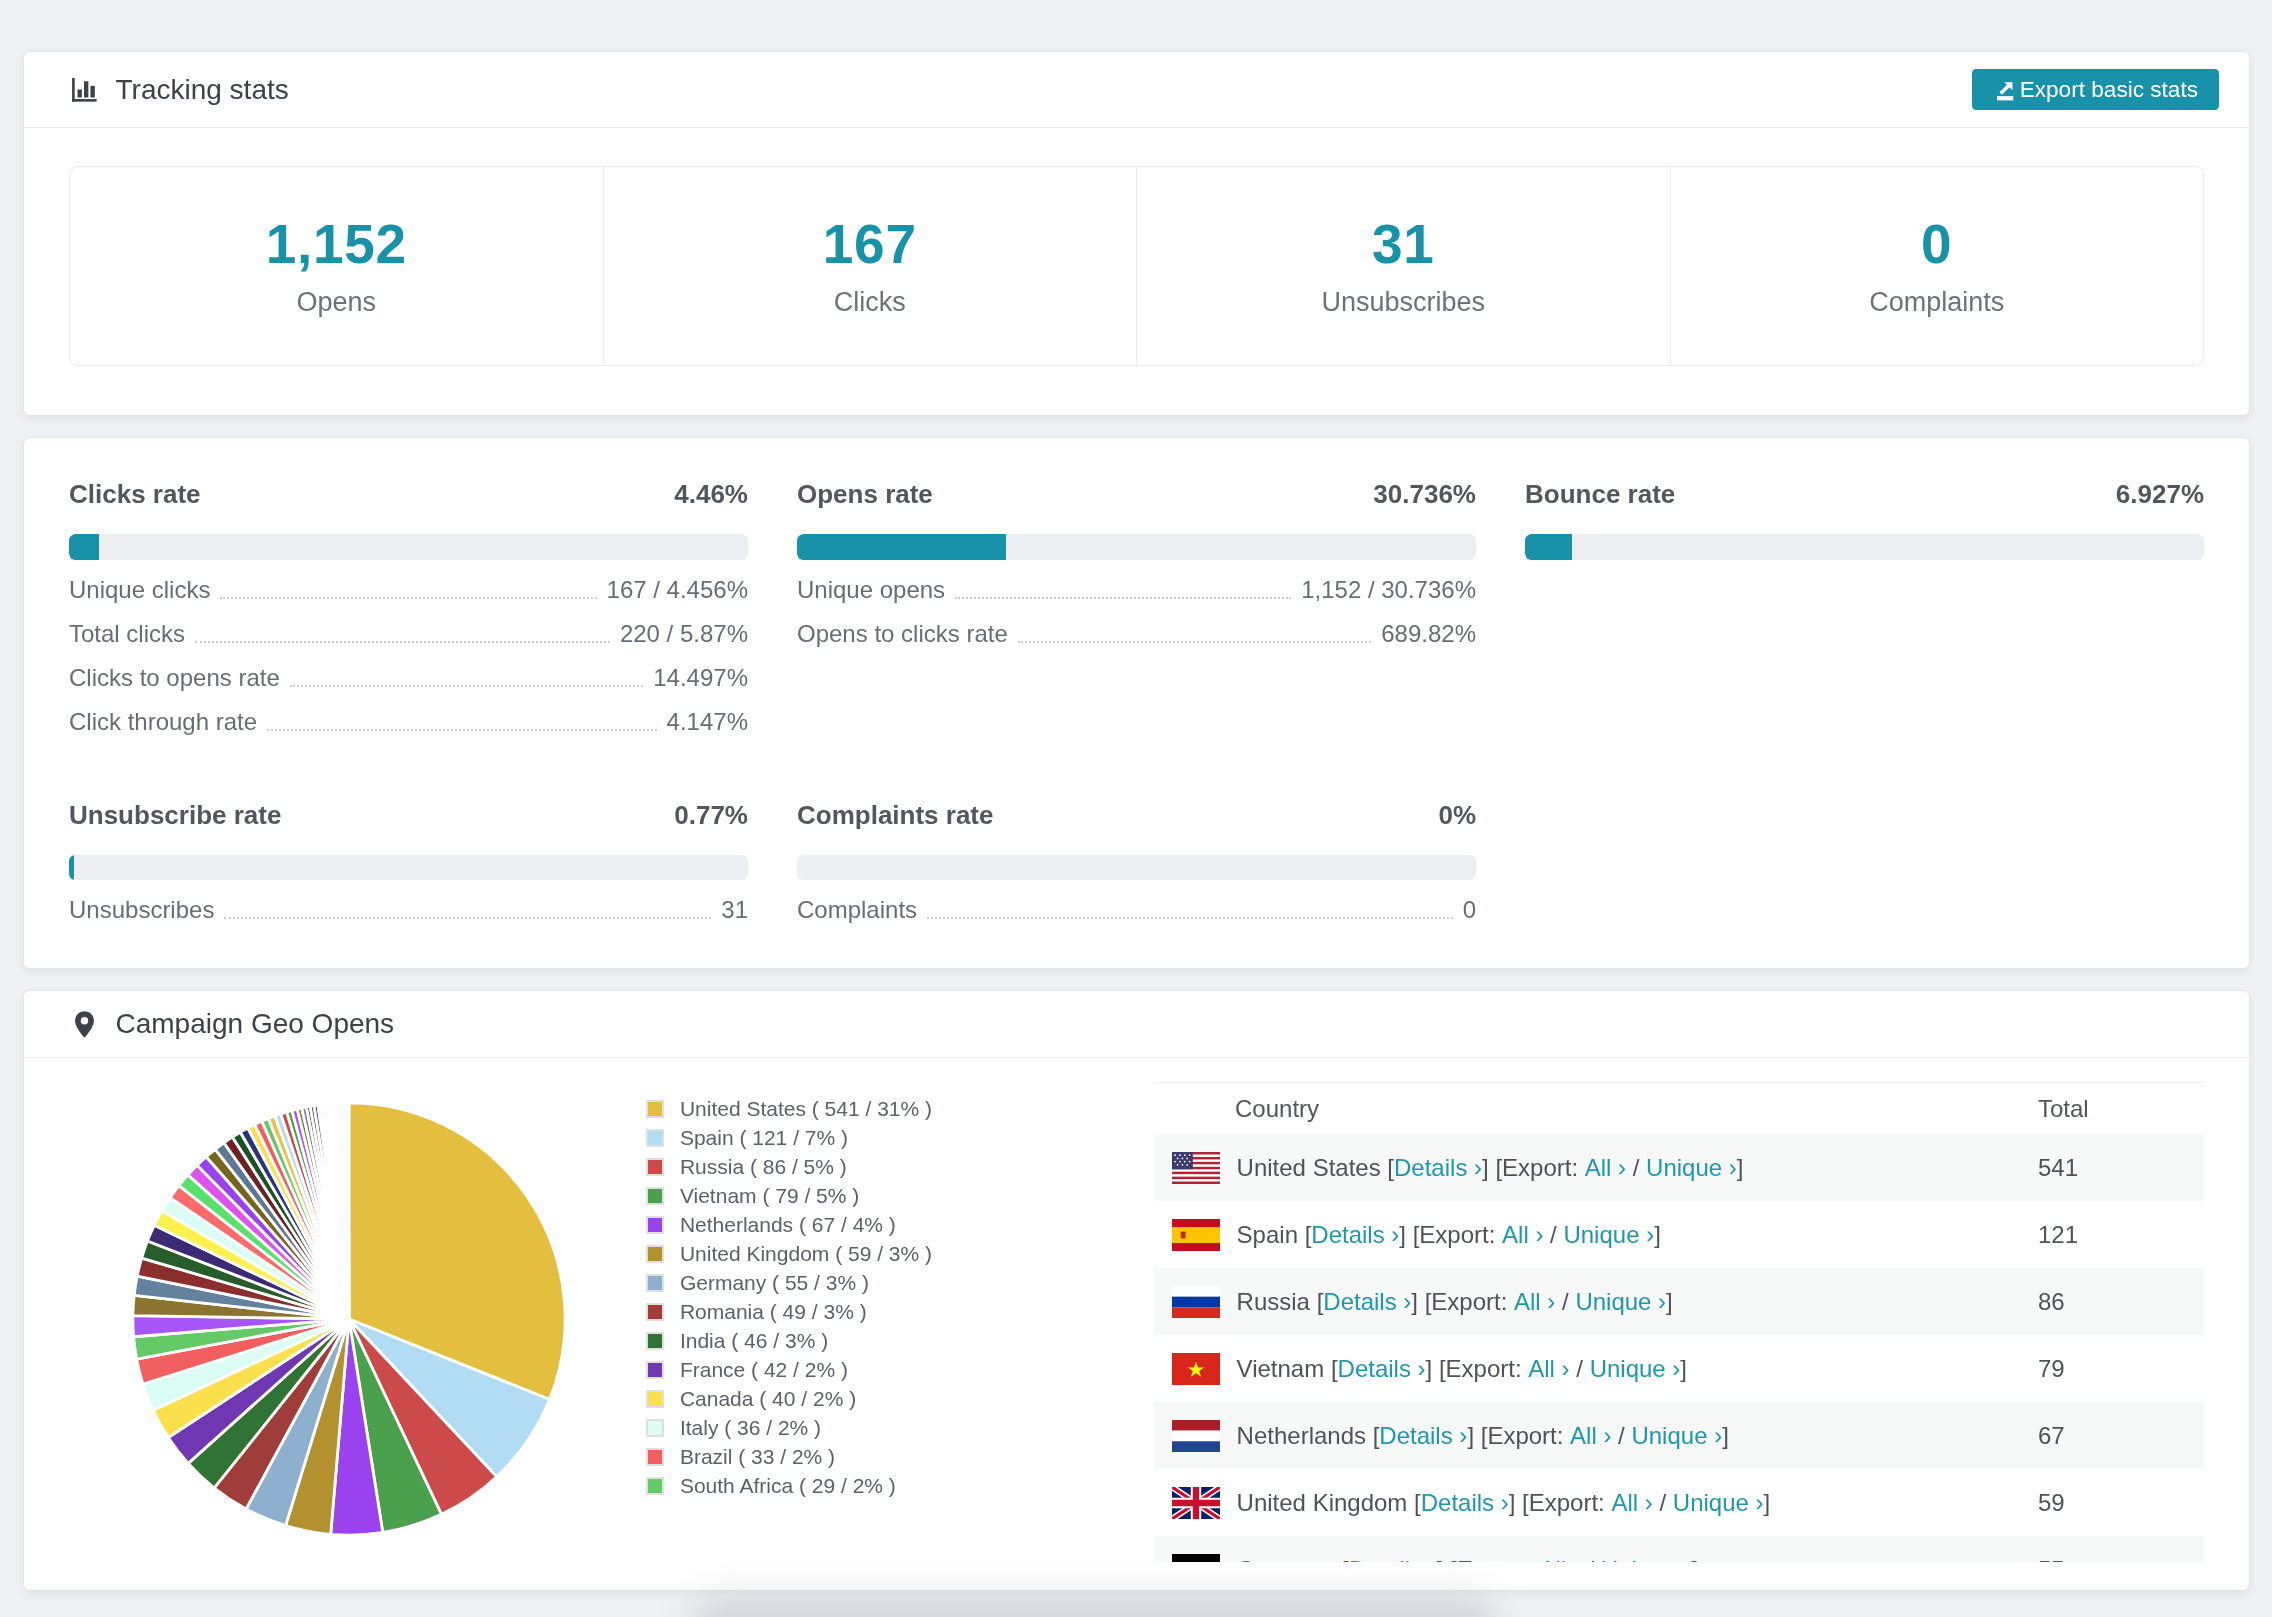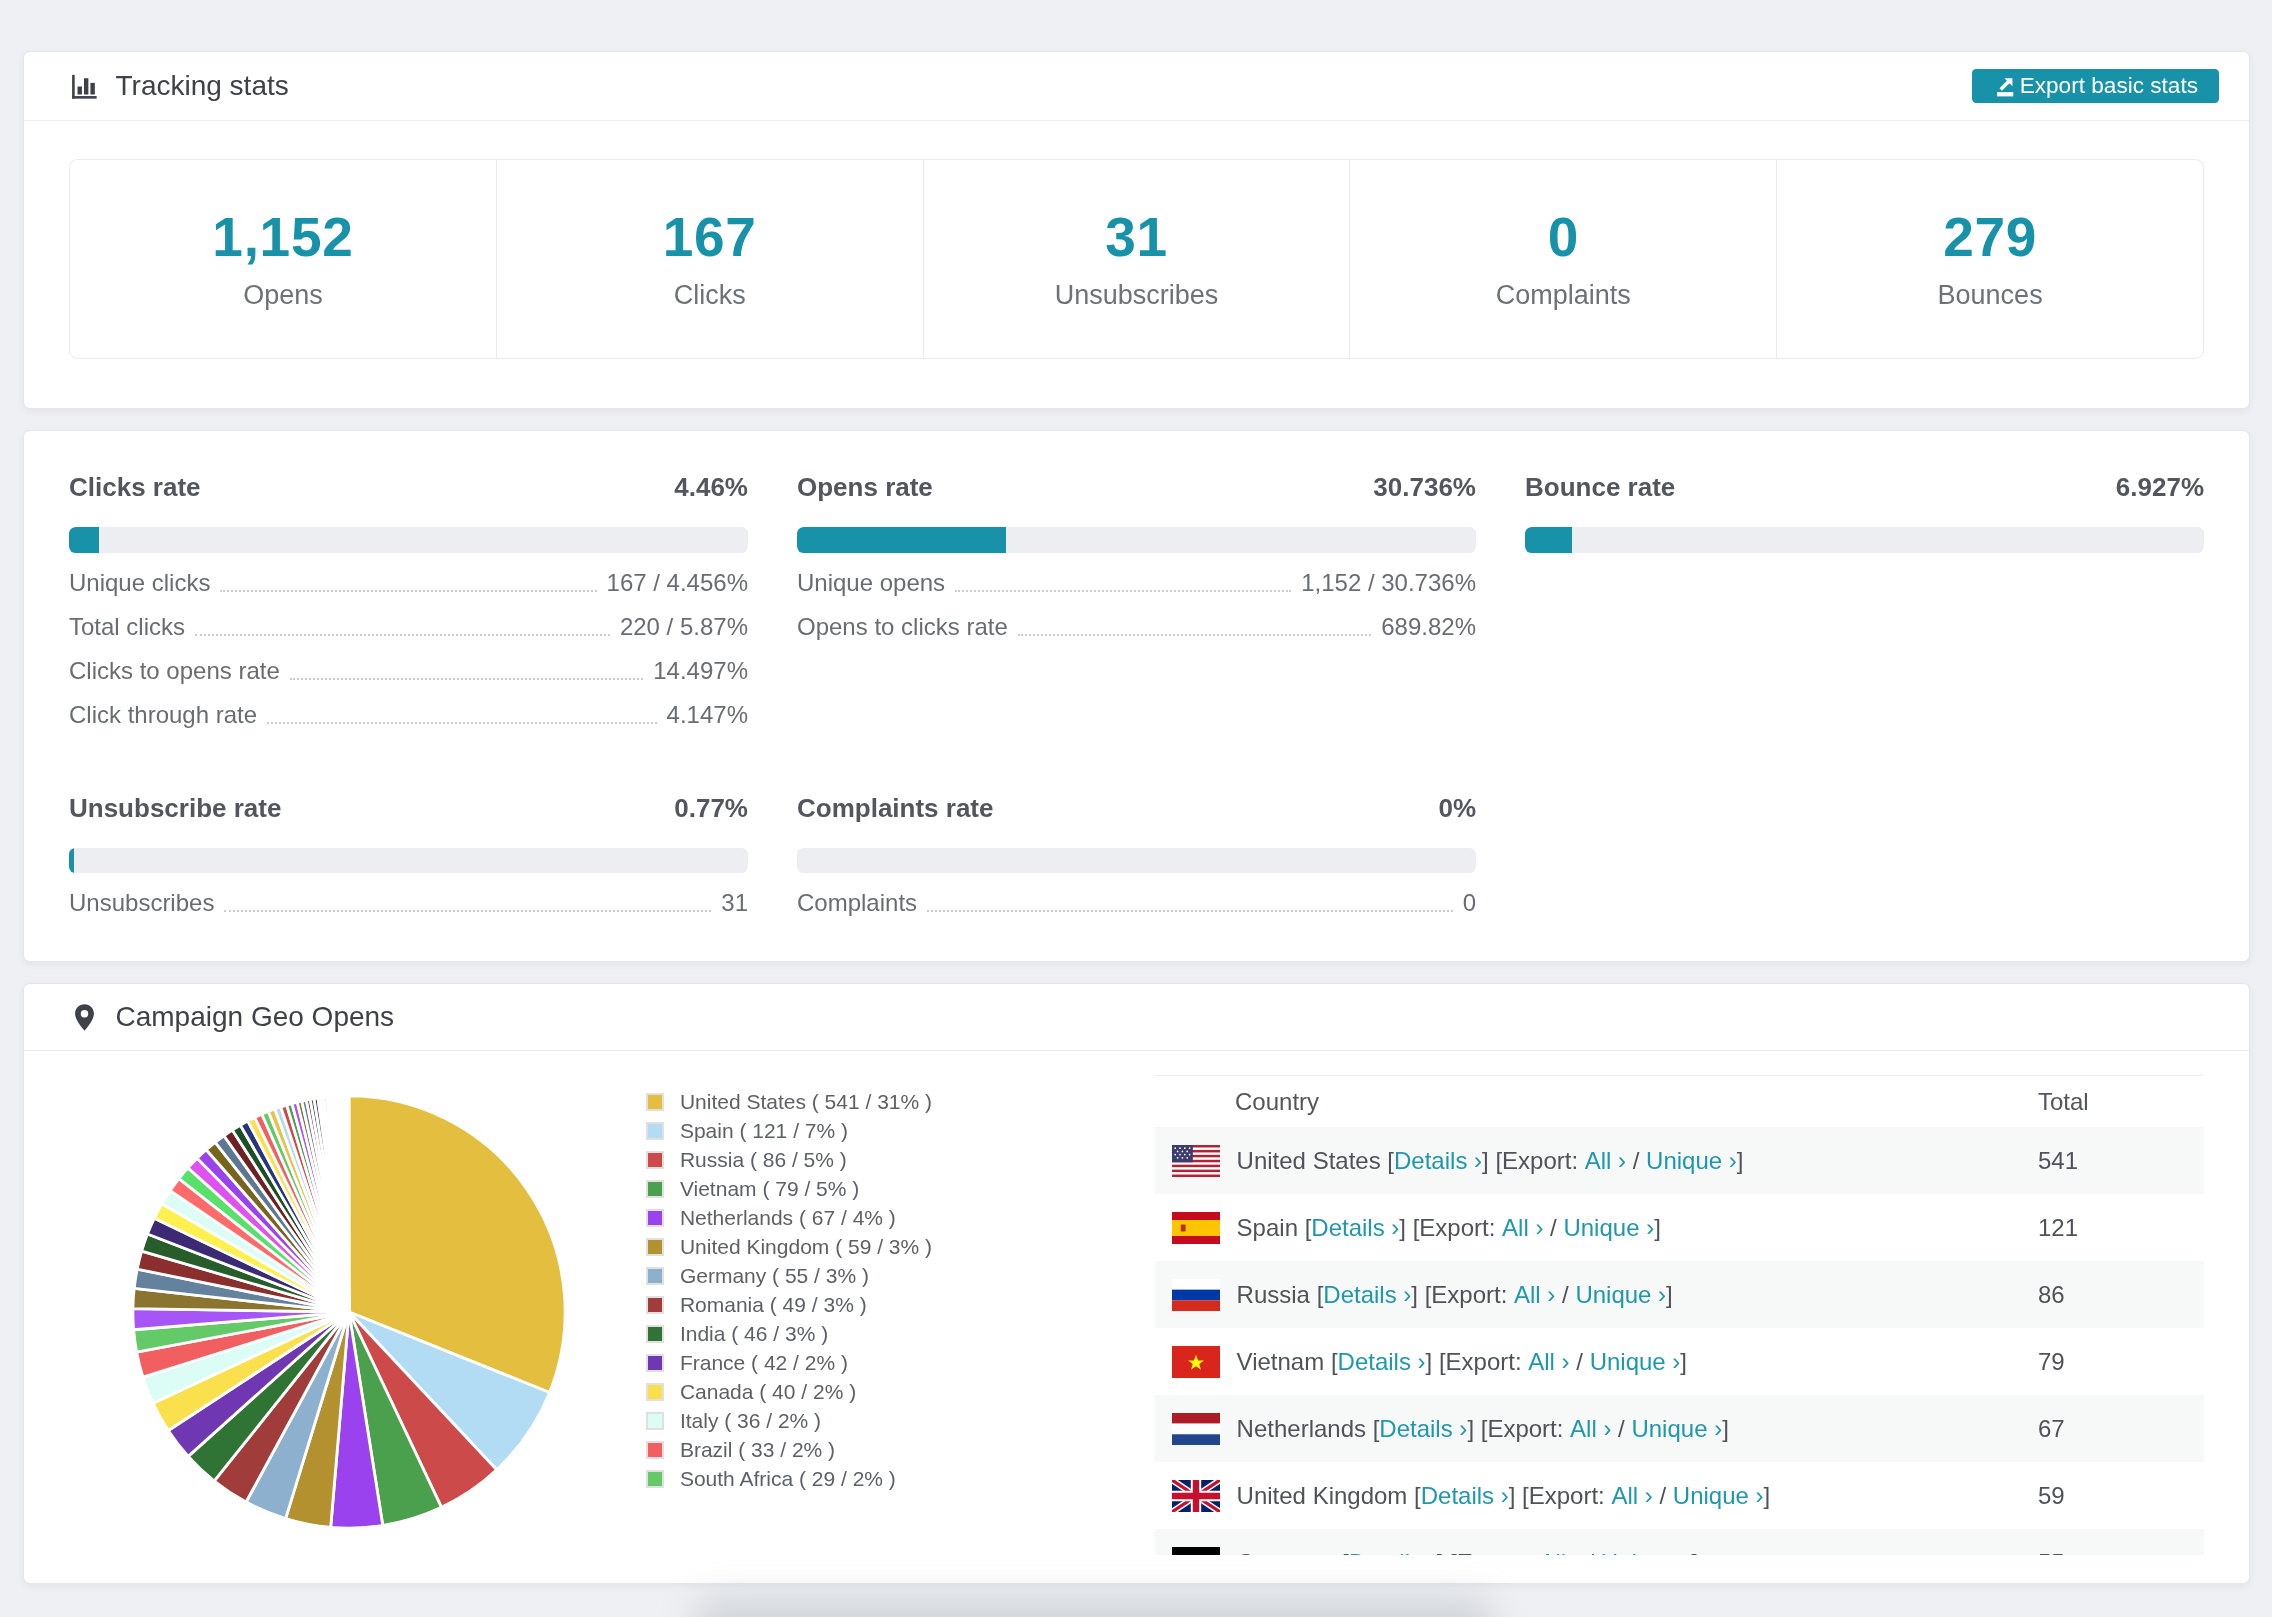--- a/index.html
+++ b/index.html
@@ -34,21 +34,21 @@
     border-bottom:1.4px solid var(--divider);
   }
   .card-title{
     display:flex;align-items:center;gap:15.5px;
     font-size:28px;color:var(--text-dark);
   }
   .card-title .hicon svg{width:31px;height:31px;display:block;}
   .export-btn{
     display:flex;align-items:center;gap:3px;
     background:var(--teal);color:#fff;border:none;border-radius:4.2px;
-    font-size:22.6px;height:34px;padding:0 21px;
+    font-size:22.6px;height:41px;padding:0 21px;
     font-family:inherit;cursor:pointer;
   }
   .export-btn svg{width:24px;height:24px;display:block;}
 
   
   .stats-row{
     display:flex;margin:38px 45px 49px;
     border:0.7px solid #e8eaed;border-radius:8.5px;justify-content:flex-end;
   }
   .stat-box{flex:1;text-align:center;padding:45px 0 47px;}
@@ -137,24 +137,20 @@
      <div class="stat-value">167</div>
      <div class="stat-label">Clicks</div>
    </div>
         <div class="stat-box">
      <div class="stat-value">31</div>
      <div class="stat-label">Unsubscribes</div>
    </div>
         <div class="stat-box">
      <div class="stat-value">0</div>
      <div class="stat-label">Complaints</div>
-   </div>
-        <div class="stat-box">
-     <div class="stat-value">279</div>
-     <div class="stat-label">Bounces</div>
    </div>
       </div>
   </section>
 
   <section class="card rates-card" id="rates-grid">
       <div class="rate-section">
      <div class="rate-head">
        <span class="rate-title">Clicks rate</span>
        <span class="rate-value">4.46%</span>
      </div>

